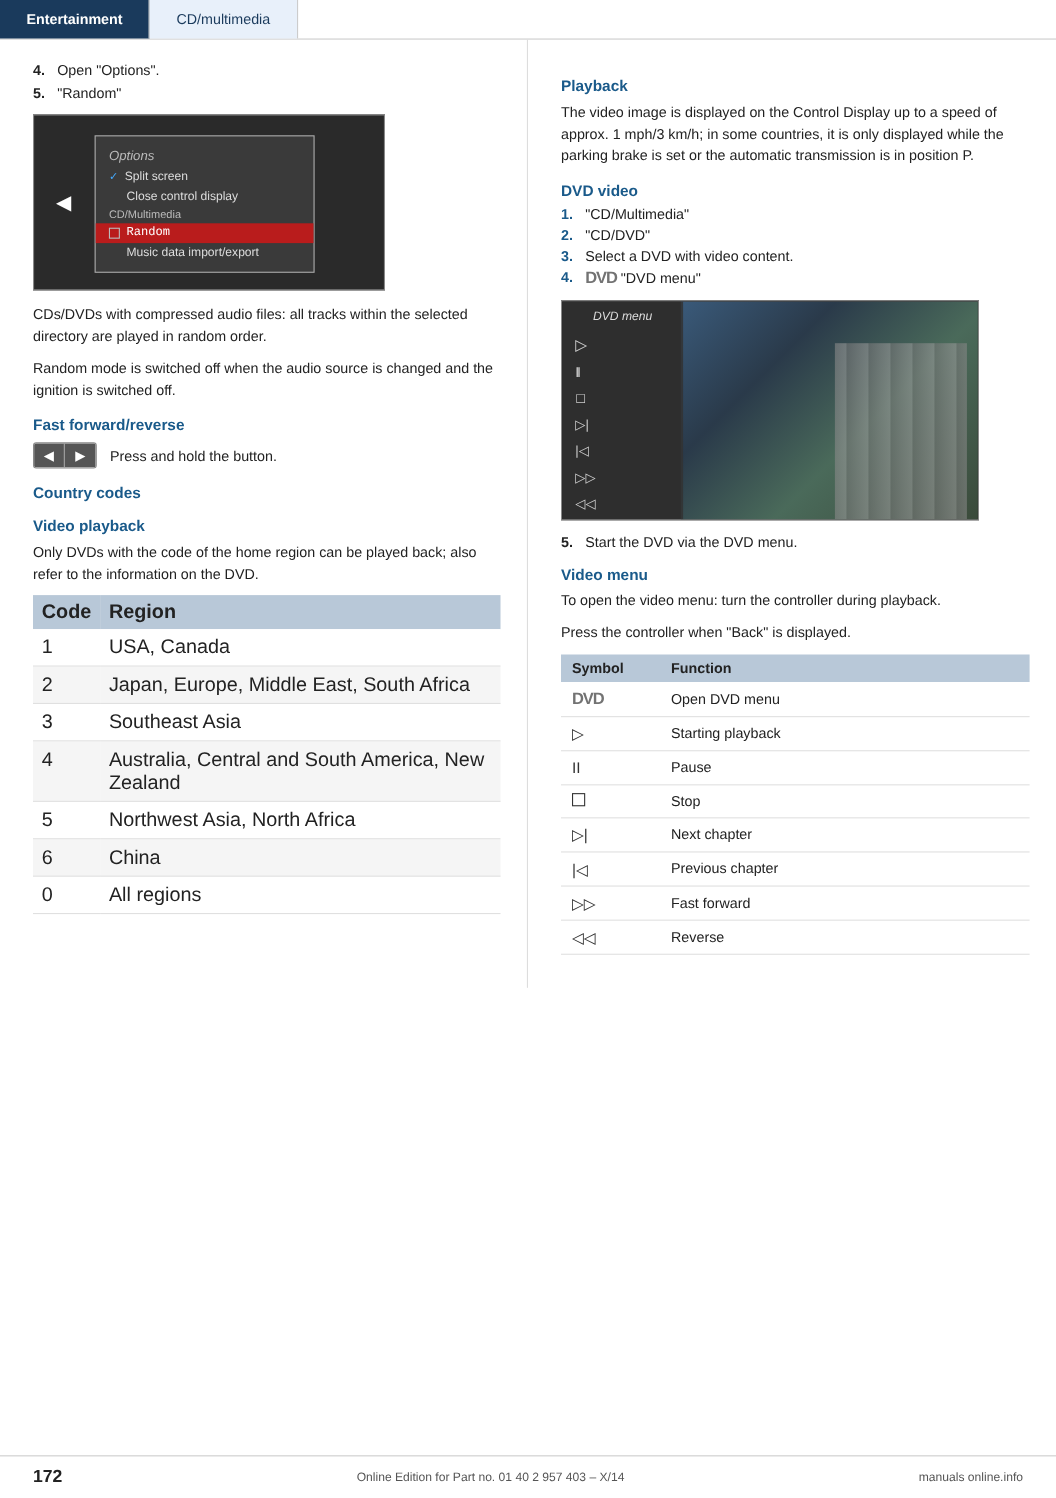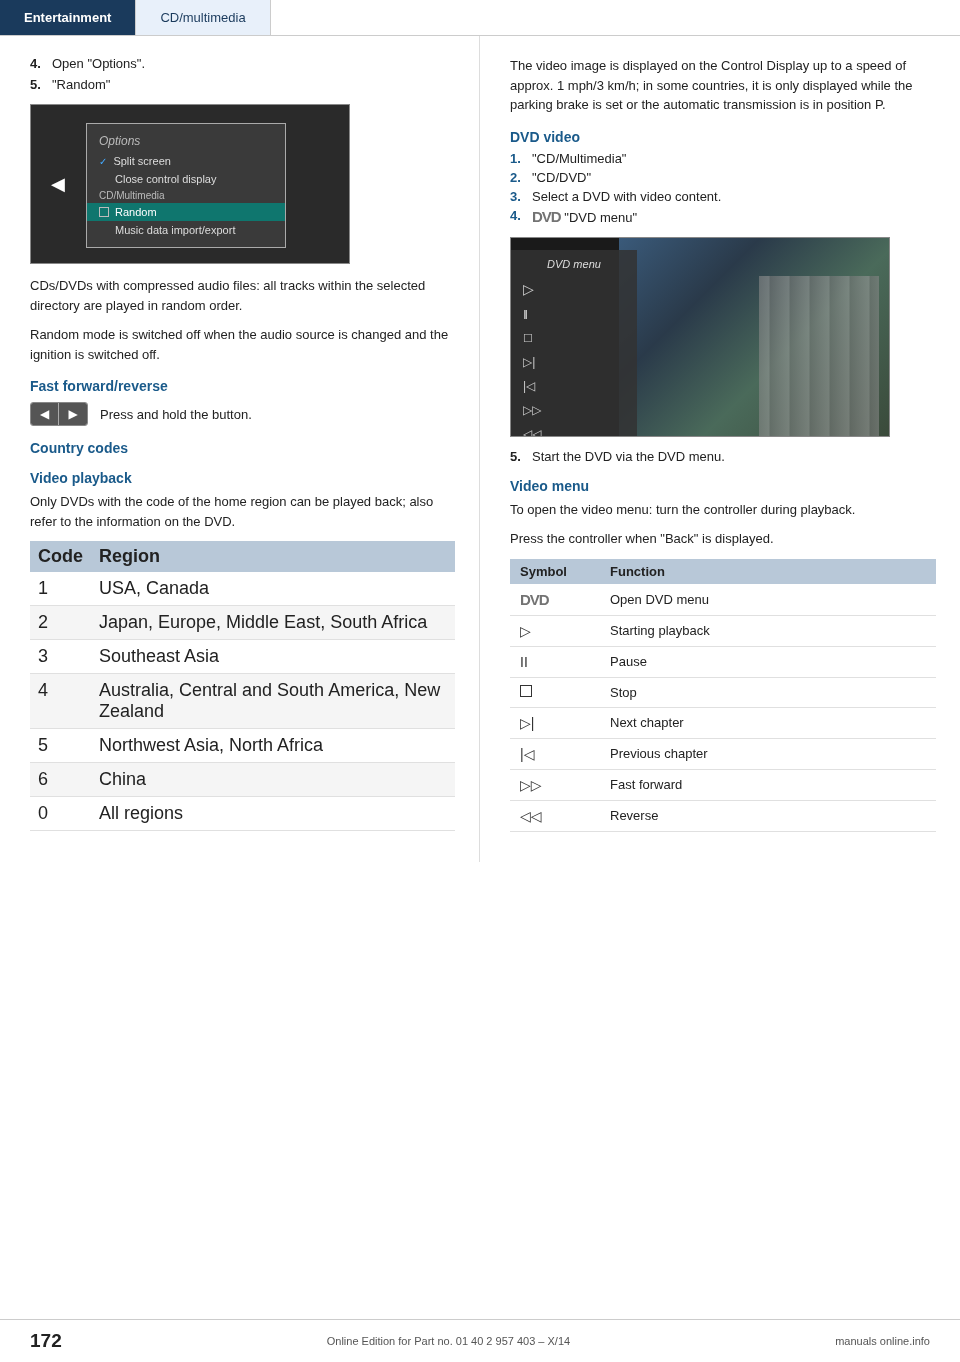--- a/index.html
+++ b/index.html
@@ -101,22 +101,23 @@
     }
     .screen-menu-item {
       color: #ddd;
       font-size: 11px;
       padding: 3px 12px;
       display: flex;
       align-items: center;
       gap: 6px;
     }
     .screen-menu-item.highlighted {
-      background: #0f766e;
+      background: #b91c1c;
       color: #fff;
+      font-family: Liberation Mono, monospace;
     }
     .screen-menu-item.section-label {
       color: #bbb;
       font-size: 10px;
       padding: 2px 12px;
     }
     .checkbox-icon {
       width: 10px;
       height: 10px;
       border: 1px solid #bbb;
@@ -210,24 +211,24 @@
       width: 380px;
       height: 200px;
       background: #1a1a1a;
       margin: 12px 0;
       border: 1px solid #888;
       position: relative;
       overflow: hidden;
     }
     .dvd-menu-bar {
       background: rgba(50,50,50,0.85);
-      width: 126px;
+      width: 110px;
       position: absolute;
       left: 0;
-      top: 12px;
+      top: 0;
       bottom: 0;
       padding: 8px 4px;
       display: flex;
       flex-direction: column;
       gap: 4px;
     }
     .dvd-menu-title {
       color: #ddd;
       font-size: 11px;
       text-align: center;
@@ -300,21 +301,21 @@
       padding: 10px 30px;
       border-top: 1px solid #ccc;
       margin-top: auto;
       position: absolute;
       bottom: 0;
       left: 0;
       right: 0;
       background: #fff;
     }
     .page-num {
-      font-size: 19px;
+      font-size: 16px;
       font-weight: bold;
       color: #222;
     }
     .footer-text {
       font-size: 11px;
       color: #555;
     }
 
     
     .num-list {
@@ -448,20 +449,21 @@
               <td>0</td>
               <td>All regions</td>
             </tr>
           </tbody>
       </table>
 
     </div>
 
     <div class="right-col">
 
+      <div class="section-heading">Playback</div>
       <p class="body-text">The video image is displayed on the Control Display up to a speed of approx. 1 mph/3 km/h; in some countries, it is only displayed while the parking brake is set or the automatic transmission is in position P.</p>
 
       <div class="section-heading">DVD video</div>
       <ul class="num-list" id="dvd-steps-list">
           <li>
             <span class="n">1.</span>
             <span>"CD/Multimedia"</span>
           </li>
           <li>
             <span class="n">2.</span>

